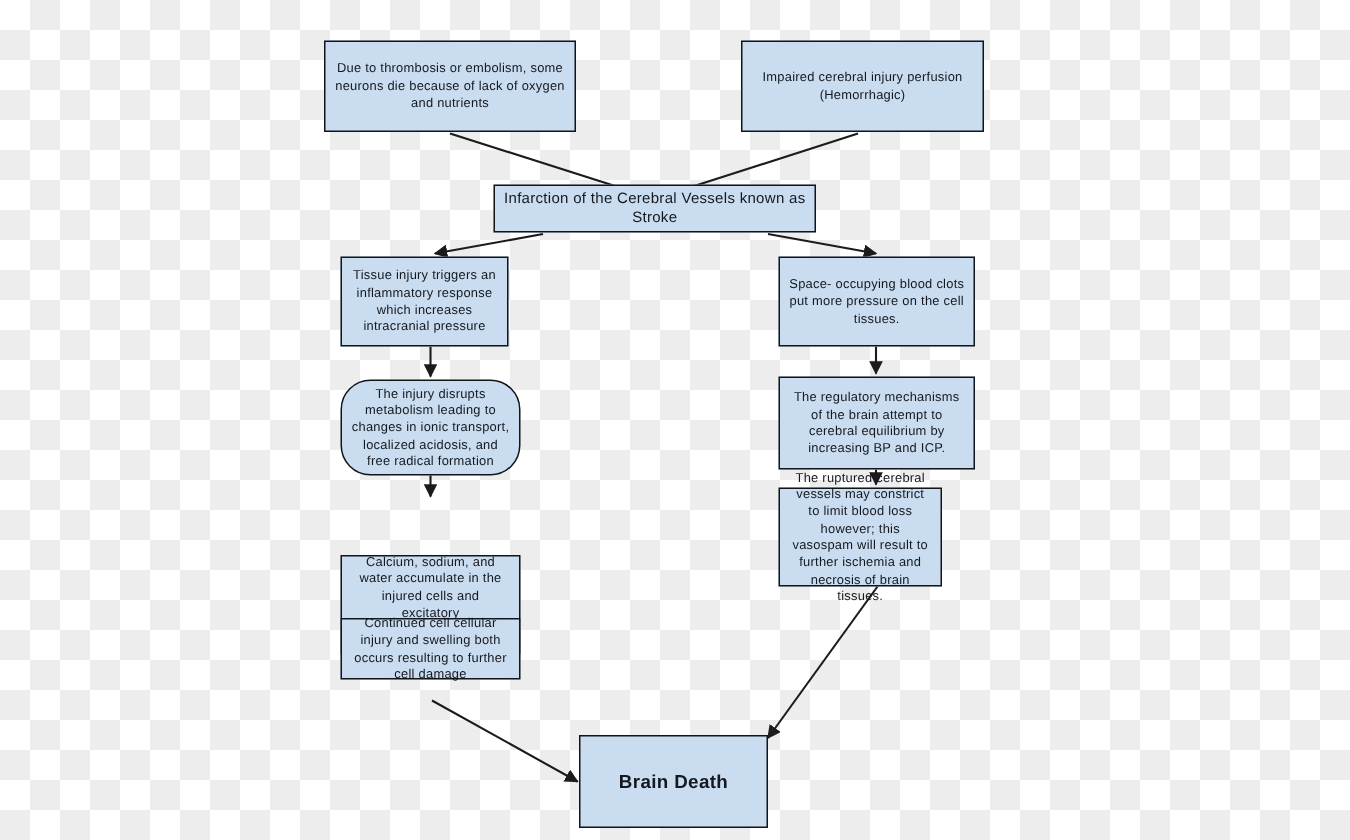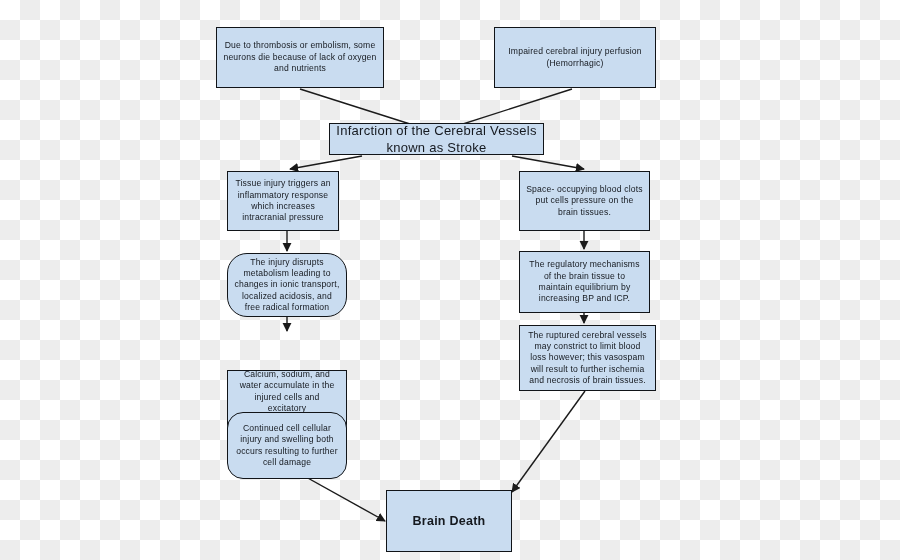--- a/index.html
+++ b/index.html
@@ -38,21 +38,21 @@
     align-items: center;
     justify-content: center;
     text-align: center;
     color: #15191f;
     font-size: 8.6px;
     line-height: 1.32;
     padding: 3px 6px;
     letter-spacing: 0.02em;
   }
   .node.wide {
-    font-size: 13px;
+    font-size: 10px;
   }
   .node.terminal {
     font-size: 12.5px;
     font-weight: bold;
   }
   .node span {
     display: block;
     width: 100%;
   }
 </style>
@@ -88,34 +88,34 @@
   <div class="node" style="left: 494px; top: 27px; width: 162px; height: 61px;">
     <span>Impaired cerebral injury perfusion (Hemorrhagic)</span>
   </div>
   <div class="node wide" style="left: 329px; top: 123px; width: 215px; height: 32px;">
     <span>Infarction of the Cerebral Vessels known as Stroke</span>
   </div>
   <div class="node" style="left: 227px; top: 171px; width: 112px; height: 60px;">
     <span>Tissue injury triggers an inflammatory response which increases intracranial pressure</span>
   </div>
   <div class="node" style="left: 519px; top: 171px; width: 131px; height: 60px;">
-    <span>Space- occupying blood clots put cells pressure on the brain tissues.</span>
+    <span>Space- occupying blood clots put more pressure on the cell tissues.</span>
   </div>
   <div class="node" style="left: 227px; top: 253px; width: 120px; height: 64px; border-radius: 20px;">
     <span>The injury disrupts metabolism leading to changes in ionic transport, localized acidosis, and free radical formation</span>
   </div>
   <div class="node" style="left: 519px; top: 251px; width: 131px; height: 62px;">
-    <span>The regulatory mechanisms of the brain tissue to maintain equilibrium by increasing BP and ICP.</span>
+    <span>The regulatory mechanisms of the brain attempt to cerebral equilibrium by increasing BP and ICP.</span>
   </div>
   <div class="node" style="left: 227px; top: 333px; width: 120px; height: 66px; margin-top: 37px;">
     <span>Calcium, sodium, and water accumulate in the injured cells and excitatory neurotransmitters are released</span>
   </div>
-  <div class="node" style="left: 519px; top: 325px; width: 137px; height: 66px;">
+  <div class="node" style="left: 519px; top: 325px; width: 109px; height: 66px;">
     <span>The ruptured cerebral vessels may constrict to limit blood loss however; this vasospam will result to further ischemia and necrosis of brain tissues.</span>
   </div>
-  <div class="node" style="left: 227px; top: 412px; width: 120px; height: 67px; border-radius: 16px;">
+  <div class="node" style="left: 227px; top: 412px; width: 120px; height: 41px;">
     <span>Continued cell cellular injury and swelling both occurs resulting to further cell damage</span>
   </div>
   <div class="node terminal" style="left: 386px; top: 490px; width: 126px; height: 62px; justify-content: flex-end;">
     <span>Brain Death</span>
   </div>
 
 </div>
 
 </body></html>

